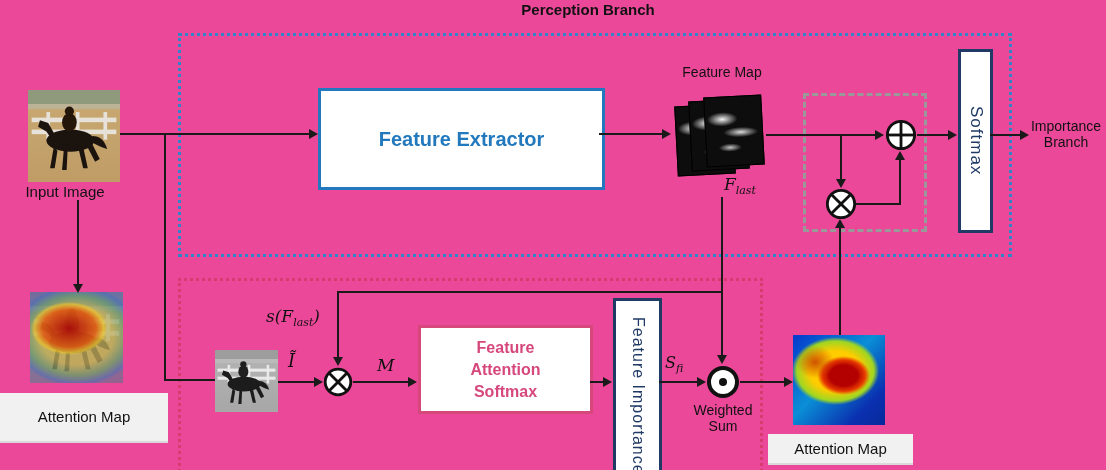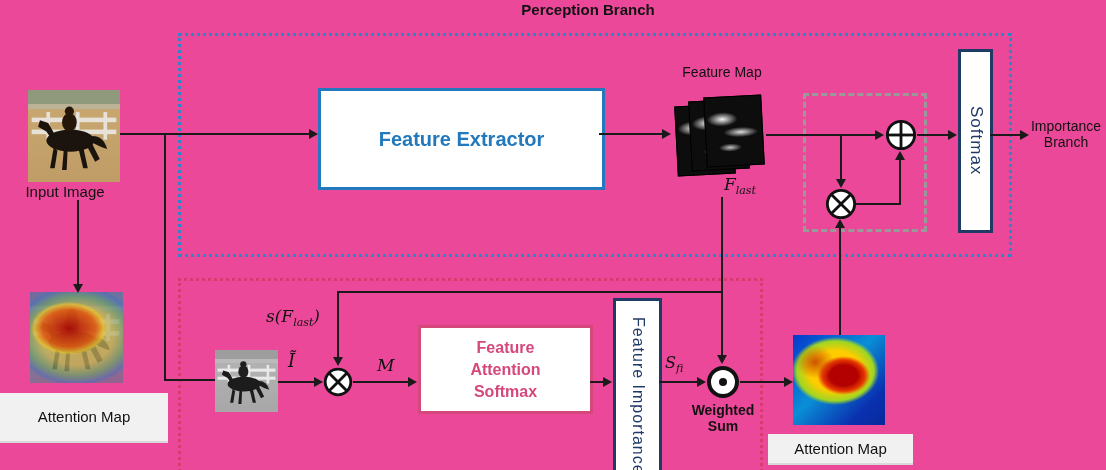--- a/index.html
+++ b/index.html
@@ -209,21 +209,21 @@
   <div class="abs math" style="left:665px;top:353px;font-size:16px;">
     <span>S</span><span class="sub">fi</span>
   </div>
 
   <div class="abs op" style="left:706px;top:365px;">
     <svg width="34" height="34" viewBox="0 0 34 34">
       <circle cx="17" cy="17" r="14" fill="#fff" stroke="#111" stroke-width="4"></circle>
       <circle cx="17" cy="17" r="4" fill="#111"></circle>
     </svg>
   </div>
-  <div class="abs lbl" style="left:683px;top:402px;width:80px;font-weight:bold;">
+  <div class="abs lbl" style="left:683px;top:402px;width:80px;">
     <div>Weighted</div>
     <div>Sum</div>
   </div>
 
   <div class="abs attmap" style="left:793px;top:335px;width:92px;height:90px;"></div>
   <div class="abs plate" style="left:768px;top:434px;width:145px;height:29px;">
     <span>Attention Map</span>
   </div>
 
   <div class="abs hl" style="left:120px;top:133px;width:190px;"></div>

